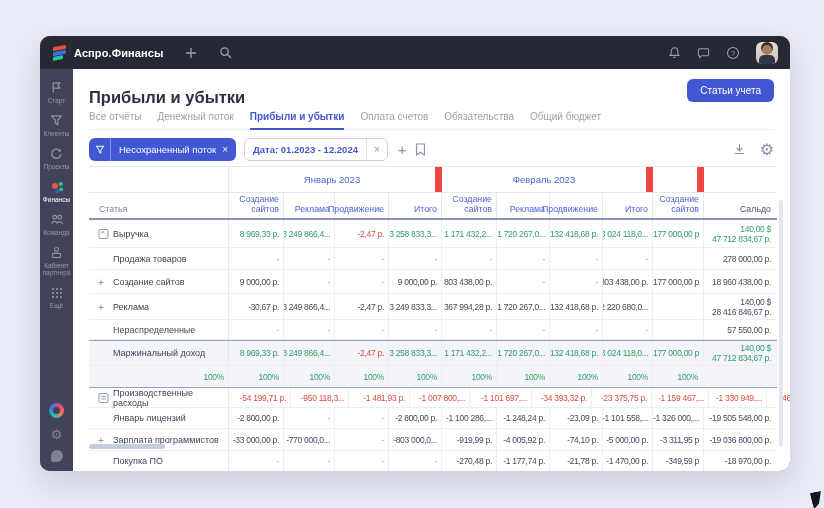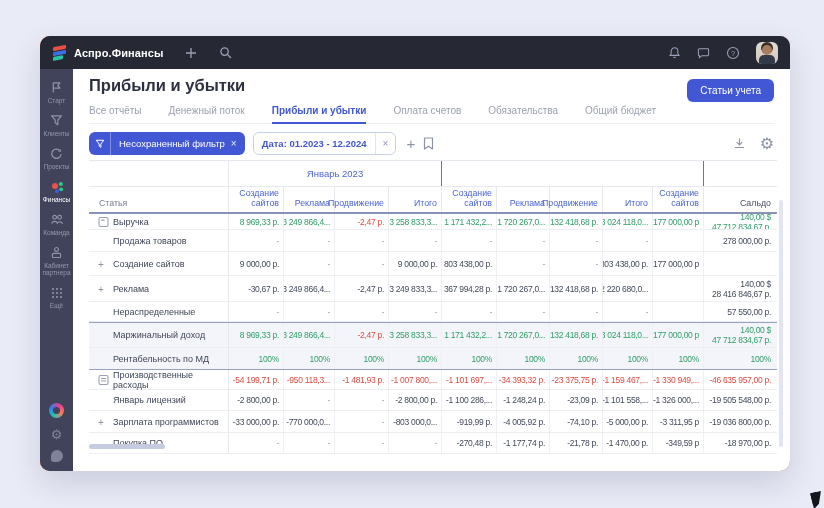--- a/index.html
+++ b/index.html
@@ -36,43 +36,43 @@
   .side-item{ width:33px; display:flex; flex-direction:column; align-items:center; padding:4px 0 5px; cursor:pointer;}
   .side-item .si{ height:15px; display:flex; align-items:center; color:#8f94ab;}
   .side-item .sl{ font-size:6.5px; color:#9398ae; margin-top:2px; text-align:center; line-height:7px;}
   .side-item.active .sl{ color:#fff;}
   .side-spacer{ flex:1;}
   .cloudlogo{ width:15px; height:15px; border-radius:50%; background:conic-gradient(from 210deg,#18c7b4,#3a77e8,#e83e8c,#ff7a59,#18c7b4); position:relative; margin:5px 0;}
   .cloudlogo::after{ content:""; position:absolute; inset:4px; border-radius:50%; background:#40435a;}
   .side-bottom-ico{ color:#7e8398; font-size:13px; line-height:17px; height:19px; display:flex; align-items:center;}
   .support-blob{ width:12px; height:12px; background:#7e8398; border-radius:50% 50% 50% 18%;}
   
-  .content{ flex:1; background:#fff; position:relative; padding:0 16px; min-width:0;}
+  .content{ flex:1; background:#fff; position:relative; padding:12px 16px; min-width:0;}
   .page-title{ font-size:16.5px; font-weight:bold; color:#2c3040; margin-top:7px;}
   .primary-btn{ position:absolute; right:16px; top:10px; background:#4157d4; color:#fff; font-size:10px; border:none; border-radius:6px; padding:6px 13px; cursor:pointer; font-family:inherit;}
-  .tabs{ display:flex; gap:27px; margin-top:6px; border-bottom:1px solid #eceef5; }
+  .tabs{ display:flex; gap:16px; border-bottom:1px solid #eceef5; }
   .tab{ font-size:10px; color:#9aa1af; padding:4px 0 6px; cursor:pointer; white-space:nowrap;}
   .tab.active{ color:#4157d4; font-weight:bold; border-bottom:2px solid #4157d4; margin-bottom:-1px;}
   
   .filterrow{ display:flex; align-items:center; margin-top:8px; height:23px; gap:8px;}
   .chip-blue{ display:flex; align-items:center; height:23px; background:#4157d4; border-radius:6px; color:#fff; font-size:9.5px; cursor:pointer; overflow:hidden;}
   .chip-blue .fseg{ width:22px; display:flex; justify-content:center; align-items:center; align-self:stretch; border-right:1px solid rgba(255,255,255,.35);}
   .chip-blue .ctext{ padding:0 4px 0 8px;}
   .chip-blue .cx{ padding:0 8px 0 2px; font-size:10px; opacity:.9;}
   .chip-date{ display:flex; align-items:center; height:23px; background:#fff; border:1px solid #c7d0ea; border-radius:6px; font-size:9.5px; color:#4157d4; cursor:pointer; overflow:hidden;}
   .chip-date .ctext{ padding:0 8px; font-weight:bold;}
   .chip-date .cx{ border-left:1px solid #dfe4f4; padding:0 7px; color:#8a93c4; align-self:stretch; display:flex; align-items:center; font-size:10px;}
   .f-ico{ color:#8c93a6; display:flex; align-items:center; cursor:pointer;}
   .f-plus{ font-size:15px; line-height:12px; font-weight:400; margin-left:2px;}
   .filter-right{ margin-left:auto; display:flex; gap:14px; color:#7d8497;}
   
   .tbl{ margin-top:5px; width:688px; --cols:140px 55px 51px 54px 53px 55px 53px 53px 50px 51px 73px; border-top:1px solid #e6e8f0; font-size:8.5px;}
   .trow{ display:grid; grid-template-columns:var(--cols); align-items:stretch;}
   .mrow{ height:26px; border-bottom:1px solid #e6e8f0;}
-  .mcell{ display:flex; align-items:center; justify-content:center; font-size:9.5px; color:#4b64d6; border-right:1px solid #ef4444;}
+  .mcell{ display:flex; align-items:center; justify-content:center; font-size:9.5px; color:#4b64d6; border-right:7px solid #ef4444;}
   .mcell.first{ border-right:1px solid #e6e8f0;}
   .mcell.g1{ grid-column:2/6;} .mcell.g2{ grid-column:6/10;} .mcell.g3{ grid-column:10/11;}
   .mcell.msaldo{ grid-column:11/12; border-right:none;}
   .hrow{ height:27px; border-bottom:2px solid #8792b4;}
   .hcell{ font-size:8.8px; color:#4b64d6; display:flex; align-items:flex-end; justify-content:flex-end; text-align:right; padding:2px 4px 4px; border-right:1px solid #e6e8f0; line-height:9.5px;}
   .hcell.first{ color:#767d8d; justify-content:flex-start; text-align:right; padding-left:10px; align-items:flex-end;}
   .hcell.saldo{ color:#4a5065; border-right:none; padding-right:6px;}
   .drow{ border-bottom:1px solid #eceef4; cursor:default;}
   .drow.section{ background:#f4f5fa;}
   .drow.thick-top{ border-top:1.5px solid #97a0bc;}
@@ -234,21 +234,21 @@
           <div class="tab">Общий бюджет</div>
         </div>
 
       <div class="filterrow">
         <div class="chip-blue">
           <span class="fseg">
             <svg width="10" height="10" viewBox="0 0 12 12">
                 <path d="M1.5 1.5h9L7 6v4L5 8.5V6z" stroke="#fff" stroke-width="1.2" fill="none" stroke-linejoin="round"></path>
               </svg>
           </span>
-          <span class="ctext">Несохраненный фильтр</span>
+          <span class="ctext">Несохраненный поток</span>
           <span class="cx">×</span>
         </div>
         <div class="chip-date">
           <span class="ctext">Дата: 01.2023 - 12.2024</span>
           <span class="cx">×</span>
         </div>
         <div class="f-ico f-plus">+</div>
         <div class="f-ico">
           <svg width="11" height="13" viewBox="0 0 11 13">
               <path d="M1.5 1h8v11L5.5 9.2 1.5 12z" stroke="currentColor" stroke-width="1.2" fill="none" stroke-linejoin="round"></path>
@@ -261,37 +261,38 @@
               </svg>
           </div>
           <div class="f-ico">⚙</div>
         </div>
       </div>
 
       <div class="tbl" id="tbl">
           <div class="trow mrow">
             <div class="mcell first"></div>
             <div class="mcell g1">Январь 2023</div>
+            <div class="mcell g2">Февраль 2023</div>
             <div class="mcell g3"></div>
             <div class="mcell msaldo"></div>
           </div>
           <div class="trow hrow">
             <div class="hcell first">Статья</div>
             <div class="hcell">Создание сайтов</div>
             <div class="hcell">Реклама</div>
             <div class="hcell">Продвижение</div>
             <div class="hcell">Итого</div>
             <div class="hcell">Создание сайтов</div>
             <div class="hcell">Реклама</div>
             <div class="hcell">Продвижение</div>
             <div class="hcell">Итого</div>
             <div class="hcell">Создание сайтов</div>
             <div class="hcell saldo">Сальдо</div>
           </div>
-          <div class="trow drow" style="height: 16px; text-align: center;">
+          <div class="trow drow" style="height: 28px; text-align: center;">
             <div class="lcell">
               <span class="pfx">
                 <svg width="11" height="11" viewBox="0 0 11 11">
                   <rect x="1" y="1" width="9" height="9" rx="1.5" stroke="#98a0b3" stroke-width="1.1" fill="none"></rect>
                   <path d="M3.2 3.6h3.4" stroke="#98a0b3" stroke-width="1.1"></path>
                 </svg>
               </span>
               <span>Выручка</span>
             </div>
             <div class="vcell c-green">8 969,33 р.</div>
@@ -334,20 +335,23 @@
             </div>
             <div class="vcell c-dark">9 000,00 р.</div>
             <div class="vcell c-dash">-</div>
             <div class="vcell c-dash">-</div>
             <div class="vcell c-dark">9 000,00 р.</div>
             <div class="vcell c-dark">803 438,00 р.</div>
             <div class="vcell c-dash">-</div>
             <div class="vcell c-dash">-</div>
             <div class="vcell c-dark">803 438,00 р.</div>
             <div class="vcell c-dark">177 000,00 р</div>
+            <div class="vcell saldo">
+              <span class="c-dark">18 960 438,00 р.</span>
+            </div>
           </div>
           <div class="trow drow" style="height: 26px;">
             <div class="lcell">
               <span class="pfx">
                 <span style="font-size:10px;color:#8d93a6;">+</span>
               </span>
               <span>Реклама</span>
             </div>
             <div class="vcell c-dark">-30,67 р.</div>
             <div class="vcell c-dark">3 249 866,4...</div>
@@ -392,37 +396,34 @@
             <div class="vcell c-green">1 720 267,0...</div>
             <div class="vcell c-green">132 418,68 р.</div>
             <div class="vcell c-green">3 024 118,0...</div>
             <div class="vcell c-green">177 000,00 р</div>
             <div class="vcell saldo">
               <span class="c-green">140,00 $</span>
               <span class="c-green">47 712 834,67 р.</span>
             </div>
           </div>
           <div class="trow drow section thick-bottom" style="height: 22px;">
-            <div class="lcell">
-              <span>Рентабельность по МД</span>
-            </div>
             <div class="vcell c-green">100%</div>
             <div class="vcell c-green">100%</div>
             <div class="vcell c-green">100%</div>
             <div class="vcell c-green">100%</div>
             <div class="vcell c-green">100%</div>
             <div class="vcell c-green">100%</div>
             <div class="vcell c-green">100%</div>
             <div class="vcell c-green">100%</div>
             <div class="vcell c-green">100%</div>
             <div class="vcell saldo">
               <span class="c-green">100%</span>
             </div>
           </div>
-          <div class="trow drow" style="height: 20px;">
+          <div class="trow drow" style="height: 20px; gap: 7px;">
             <div class="lcell">
               <span class="pfx">
                 <svg width="11" height="11" viewBox="0 0 11 11">
                   <rect x="1" y="1" width="9" height="9" rx="1.5" stroke="#98a0b3" stroke-width="1.1" fill="none"></rect>
                   <path d="M3 4h5M3 6.4h5" stroke="#98a0b3" stroke-width="1"></path>
                 </svg>
               </span>
               <span>Производственные расходы</span>
             </div>
             <div class="vcell c-red">-54 199,71 р.</div>

